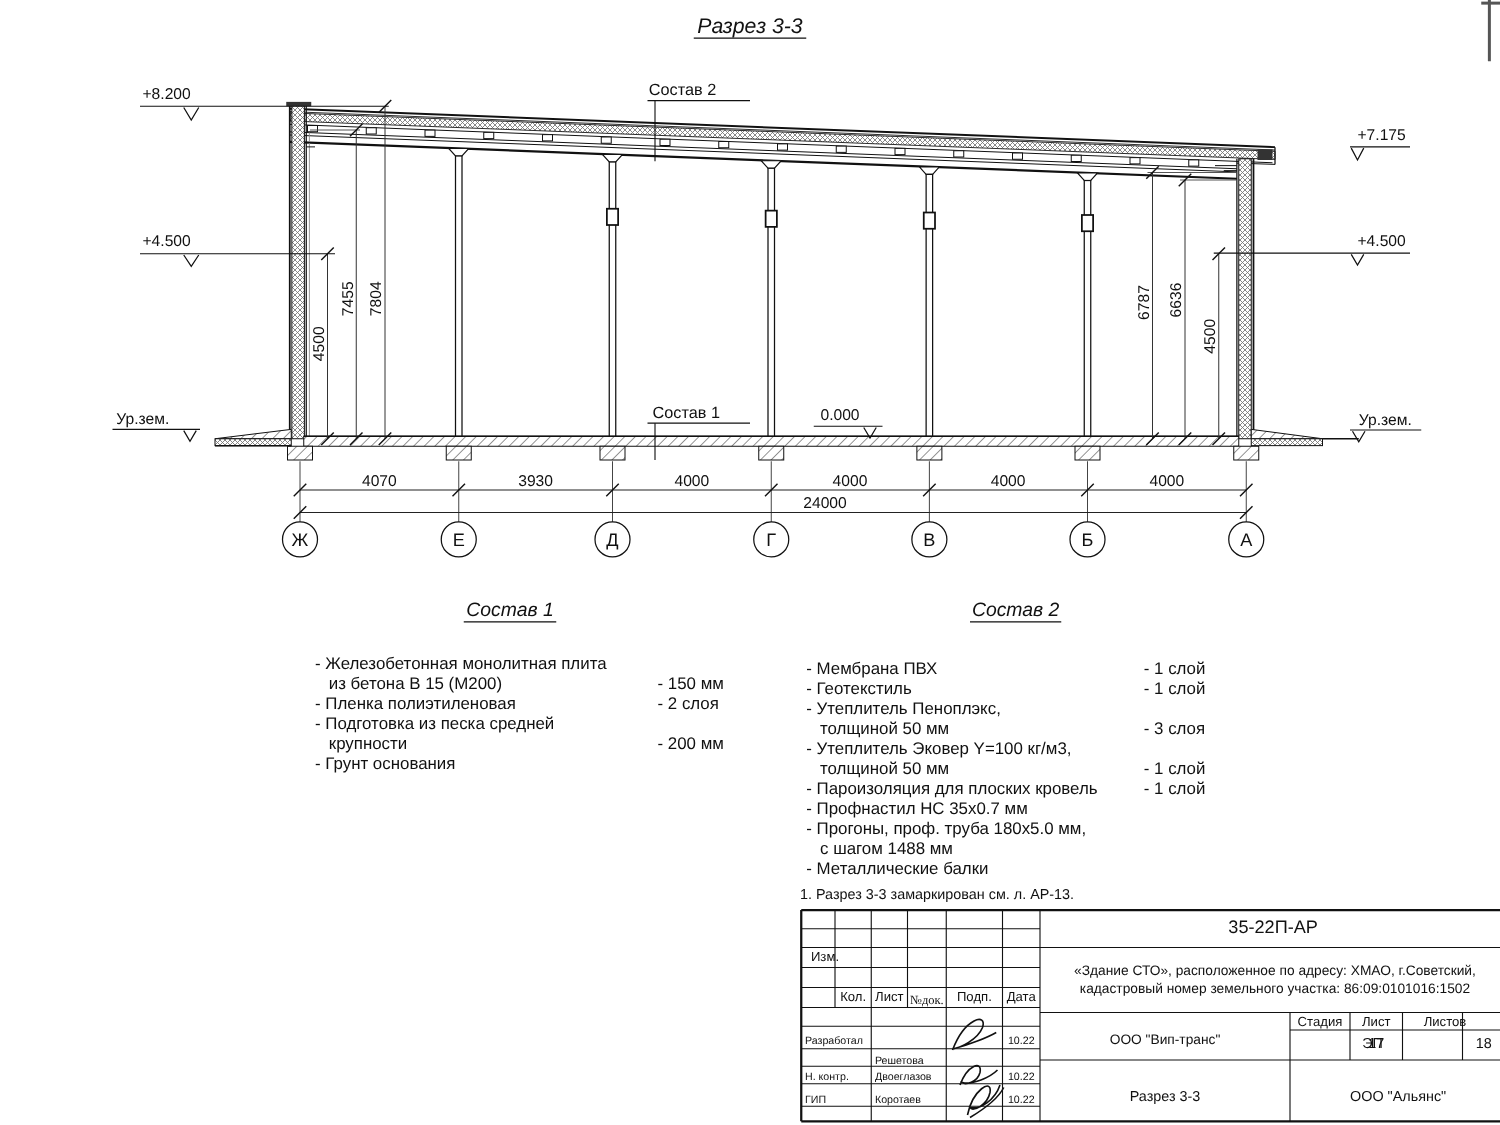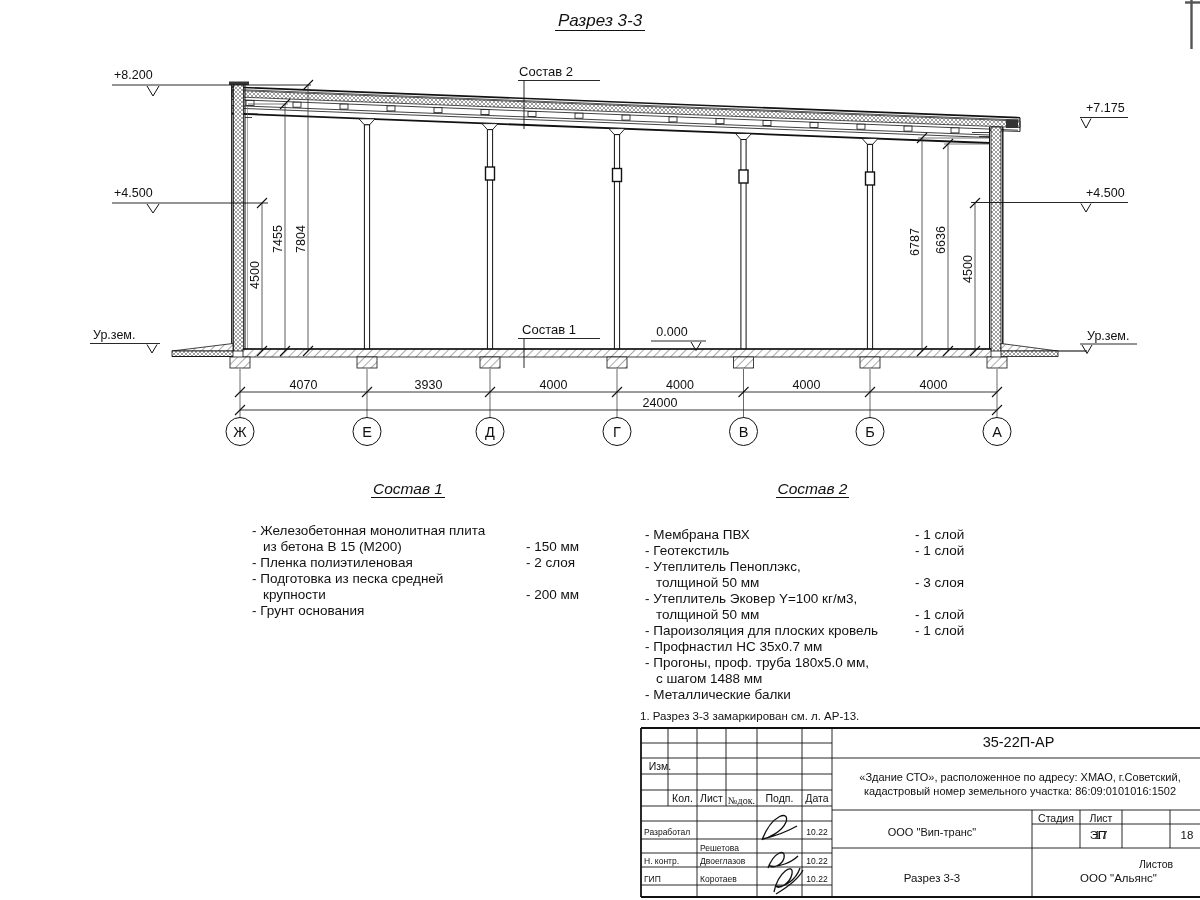--- a/index.html
+++ b/index.html
@@ -347,20 +347,20 @@
 <div class="tbt f85" style="left:644px;top:856px;">Н. контр.</div>
 <div class="tbt f85" style="left:700px;top:856px;">Двоеглазов</div>
 <div class="tbt cen f85" style="left:803px;top:856px;width:28px;">10.22</div>
 <div class="tbt f85" style="left:644px;top:874px;">ГИП</div>
 <div class="tbt f85" style="left:700px;top:874px;">Коротаев</div>
 <div class="tbt cen f85" style="left:803px;top:874px;width:28px;">10.22</div>
 
 <div class="tbt cen f11" style="left:832px;top:826px;width:200px;">ООО "Вип-транс"</div>
 <div class="tbt cen f105" style="left:1032px;top:812px;width:48px;">Стадия</div>
 <div class="tbt cen f105" style="left:1080px;top:812px;width:42px;">Лист</div>
-<div class="tbt cen f105" style="left:1122px;top:858px;width:68px;">Листов</div>
+<div class="tbt cen f105" style="left:1122px;top:812px;width:68px;">Листов</div>
 <div class="tbt cen f115" style="left:1032px;top:829px;width:48px;padding-left:42px;">ЭП</div>
 <div class="tbt cen f115" style="left:1080px;top:829px;width:42px;">17</div>
 <div class="tbt cen f115" style="left:1122px;top:829px;width:48px;margin-left:41px;">18</div>
 <div class="tbt cen f115" style="left:832px;top:872px;width:200px;">Разрез 3-3</div>
 <div class="tbt cen f115" style="left:1032px;top:872px;width:173px;">ООО "Альянс"</div>
 
 </div>
 
 </body></html>

